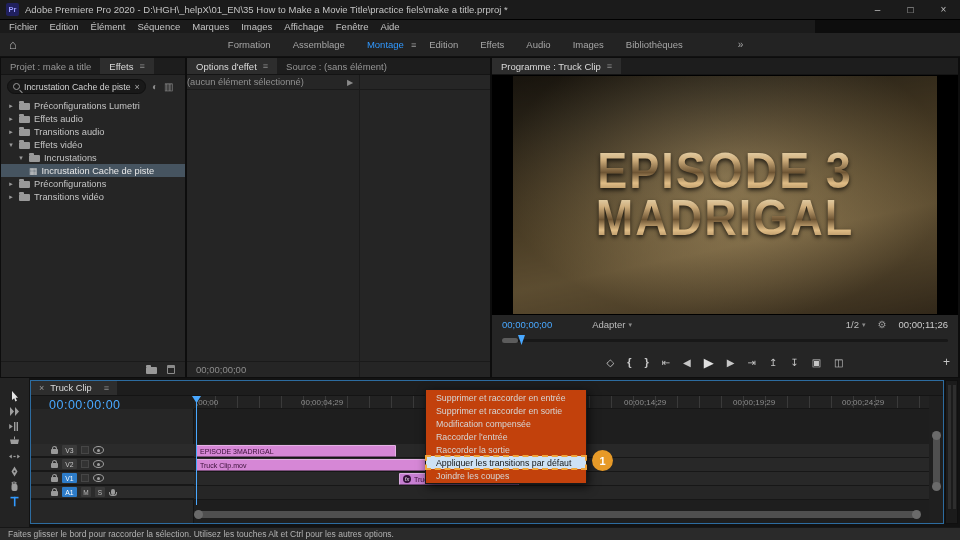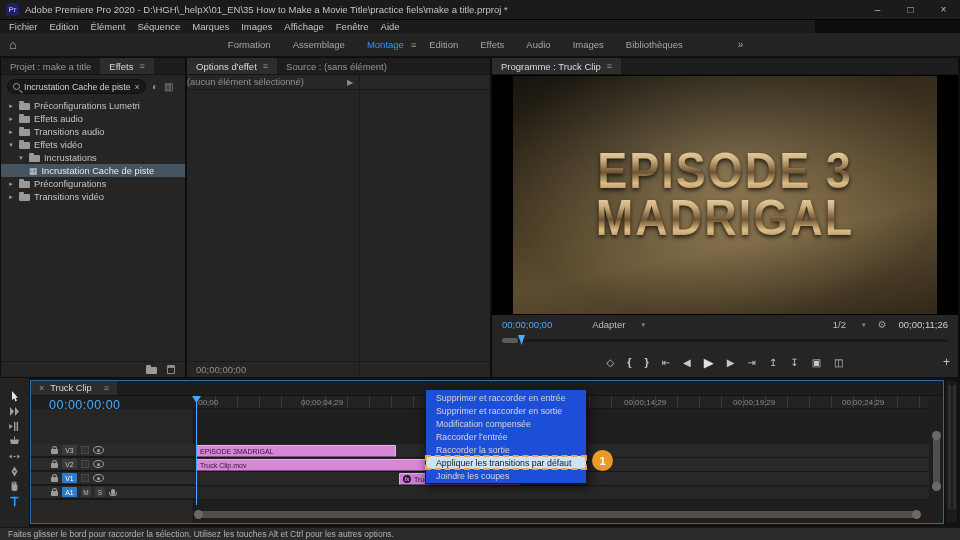--- a/index.html
+++ b/index.html
@@ -62,21 +62,21 @@
   .video{position:absolute;left:21px;top:1px;width:424px;height:238px;overflow:hidden;
     background:linear-gradient(168deg,#241e14 0%,#3c3322 16%,#5a4a2e 34%,#77623c 52%,#8d754a 66%,#77623e 80%,#4c3d27 100%)}
   .video::before{content:"";position:absolute;inset:0;background:radial-gradient(ellipse at 50% 42%,rgba(255,235,190,.18),rgba(0,0,0,.35) 75%)}
   .video-title{position:absolute;inset:0;display:flex;flex-direction:column;align-items:center;justify-content:center;gap:0}
   .video-line{font-weight:bold;font-size:45px;letter-spacing:2px;line-height:1.04;transform:scaleY(1.12);
     background:linear-gradient(180deg,#f4e8c6 0%,#cfae7c 28%,#6e5534 52%,#e0bd86 72%,#8a6a42 100%);
     -webkit-background-clip:text;background-clip:text;color:#d8bb85;-webkit-text-fill-color:transparent;
     filter:drop-shadow(0 2px 2px rgba(0,0,0,.7))}
   .prog-controls{position:absolute;left:0;top:259px;width:100%;height:15px;display:flex;align-items:center;padding:0 10px;font-size:9.5px;gap:4px}
   .tc-blue{color:#49a8ff}
-  .dd{display:flex;align-items:center;gap:16px;color:#bdbdbd}
+  .dd{display:flex;align-items:center;gap:3px;color:#bdbdbd}
   .dd .caret{font-size:7px;color:#8a8a8a}
   .gear{color:#9a9a9a;font-size:10px}
   .tc-white{color:#cdcdcd}
   .scrub{position:absolute;left:0;top:276px;width:100%;height:12px}
   .scrub-track{position:absolute;left:10px;right:10px;top:5px;height:3px;background:#181818;border-radius:2px}
   .scrub-zoombar{position:absolute;left:10px;top:4px;width:16px;height:5px;background:#5c5c5c;border-radius:3px}
   .scrub-caret{position:absolute;left:26px;top:1px;width:7px;height:10px;background:#49a8ff;clip-path:polygon(0 0,100% 0,50% 100%)}
   .transport{position:absolute;left:0;top:290px;width:100%;height:28px;display:flex;align-items:center;justify-content:center;gap:13px;color:#c6c6c6}
   .tbtn{font-size:10px}
   .tbtn.big{font-size:13px;color:#e0e0e0}
@@ -126,21 +126,21 @@
   .v-scroll::before,.v-scroll::after{content:"";position:absolute;left:-1px;width:9px;height:9px;background:#6a6a6a;border-radius:50%}
   .v-scroll::before{top:-2px}.v-scroll::after{bottom:-2px}
   .meters{position:absolute;left:945px;top:2px;width:13px;height:144px;background:#1b1b1b;border:1px solid #0f0f0f}
   .meters::before,.meters::after{content:"";position:absolute;top:4px;bottom:14px;width:3px;background:#2e2e2e}
   .meters::before{left:2px}.meters::after{left:7px}
 
   
   .statusbar{position:absolute;left:0;top:527px;width:960px;height:13px;background:#2a2a2a;display:flex;align-items:center;padding-left:8px;font-size:8.5px;color:#b2b2b2;border-top:1px solid #161616}
 
   
-  .ctx{position:absolute;left:425px;top:389px;width:162px;background:#1d4ed8;border:1px solid #191919;box-shadow:2px 3px 9px rgba(0,0,0,.65);padding:1px 0;z-index:50}
+  .ctx{position:absolute;left:425px;top:389px;width:162px;background:#c2410c;border:1px solid #191919;box-shadow:2px 3px 9px rgba(0,0,0,.65);padding:1px 0;z-index:50}
   .ctx-item{height:13px;display:flex;align-items:center;padding:0 10px;font-size:8.8px;color:#d6d6d6;white-space:nowrap}
   .ctx-item.hl{background:#cde2f5;color:#161616;outline:2px dashed #f0a63c;outline-offset:-1px}
   .callout{position:absolute;left:592px;top:450px;width:21px;height:21px;border-radius:50%;background:#e79a28;color:#fff;font-weight:bold;font-size:11px;display:flex;align-items:center;justify-content:center;z-index:60}
 </style>
 </head>
 <body>
 
 <div class="app">
 
   <div class="titlebar">

